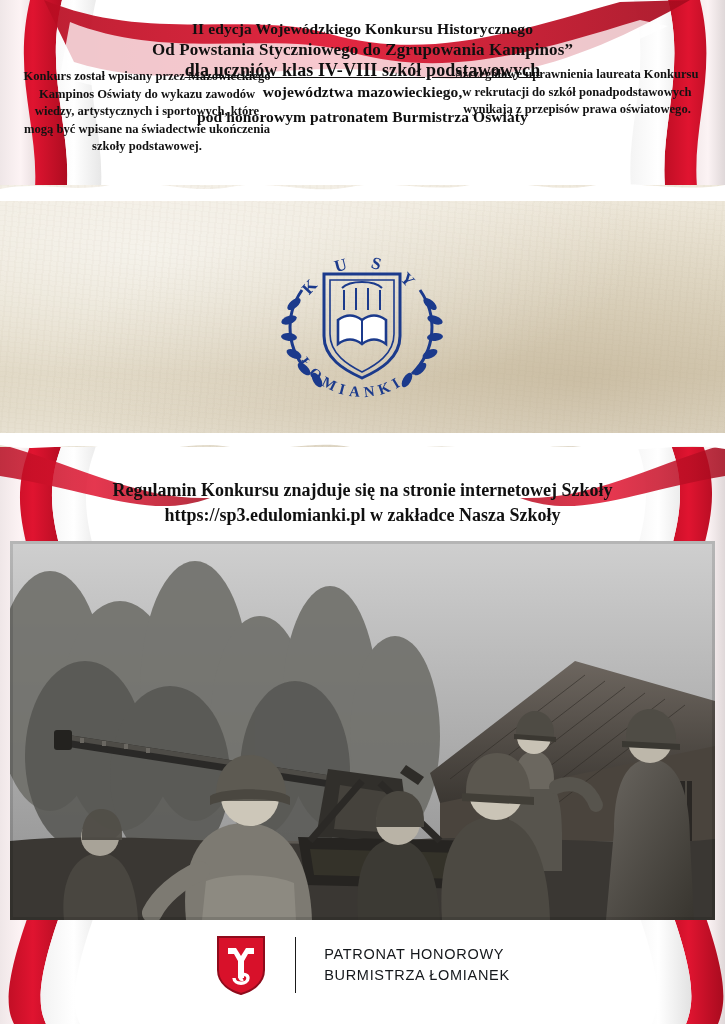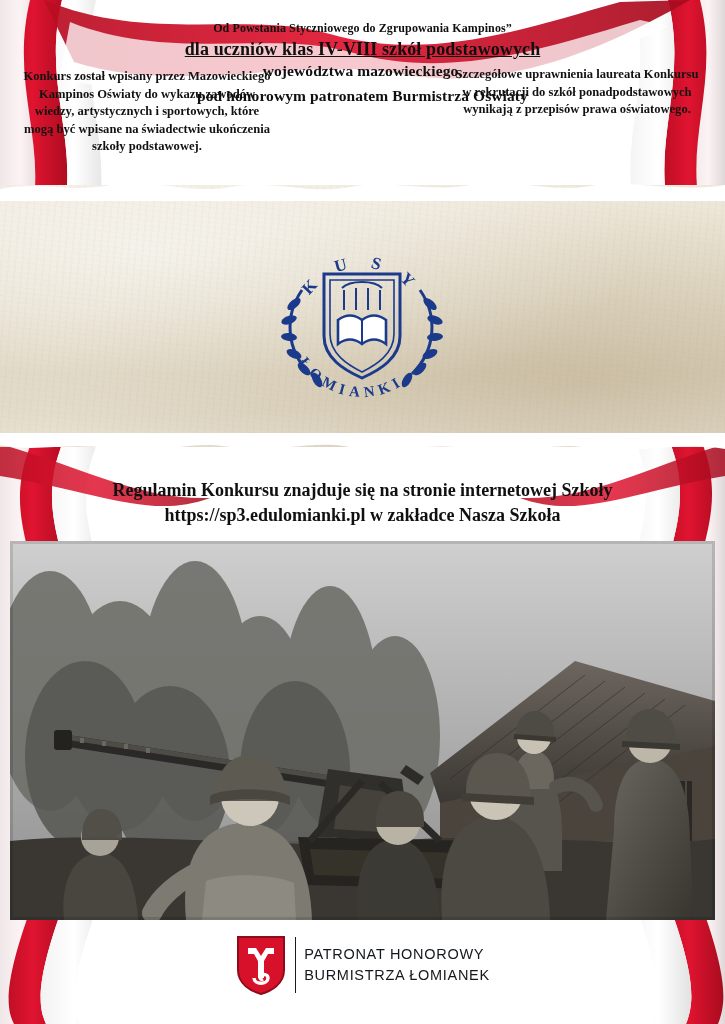--- a/index.html
+++ b/index.html
@@ -35,21 +35,21 @@
   }
   .header .line {
     font-weight: bold;
     font-size: 15.5px;
     line-height: 21px;
     letter-spacing: 0.1px;
     color: #101010;
   }
   .header .line.l1 { font-size: 15.5px; }
   .header .line.l2 { font-size: 15.5px; }
-  .header .line.l3 { font-size: 12px; }
+  .header .line.l3 { font-size: 17px; }
   .header .line.l4 { font-size: 18px; text-decoration: underline; }
   .header .line.l5 { font-size: 15.5px; font-family: Liberation Serif, serif; }
   .header .line.l6 { font-size: 15.5px; margin-top: 4px; }
 
   
   .parchment {
     position: absolute;
     top: 185px;
     left: 0px;
     width: 725px;
@@ -147,21 +147,21 @@
     width: 725px;
     height: 80px;
     z-index: 6;
     display: flex;
     align-items: center;
     justify-content: center;
   }
   .footer-inner {
     display: flex;
     align-items: center;
-    gap: 8px;
+    gap: 28px;
   }
   .coat { width: 52px; height: 62px; }
   .divider {
     width: 1px;
     height: 56px;
     background: #1a1a1a;
   }
   .footer-text {
     font-family: "Liberation Sans", sans-serif;
     font-size: 14.5px;
@@ -198,20 +198,21 @@
 
     <path d="M44,0 C150,44 250,10 330,34 C430,62 520,30 620,2 L690,0 C600,52 500,92 400,74 C300,56 180,96 74,62 Z" fill="url(#redgrad)" opacity="0.92"></path>
     <path d="M70,22 C170,62 270,30 350,52 C450,80 540,50 640,20 L668,26 C570,72 470,110 370,92 C270,74 160,112 60,76 Z" fill="#ffffff" opacity="0.75"></path>
 
     <path d="M0,444 C90,470 140,500 210,498 C150,520 100,492 0,476 Z" fill="url(#redgrad)" opacity="0.85"></path>
     <path d="M725,444 C640,470 590,500 520,498 C580,520 630,492 725,476 Z" fill="url(#redgrad)" opacity="0.85"></path>
   </svg>
 </div>
 
 <div class="header">
+  <div class="line l1">II edycja Wojewódzkiego Konkursu Historycznego</div>
   <div class="line l3">Od Powstania Styczniowego do Zgrupowania Kampinos”</div>
   <div class="line l4">dla uczniów klas IV-VIII szkół podstawowych</div>
   <div class="line l5">województwa mazowieckiego,</div>
   <div class="line l6">pod honorowym patronatem Burmistrza Oświaty</div>
 </div>
 
 <div class="parchment">
   <div class="parchment-bg"></div>
   <div class="parchment-noise"></div>
   <div class="parchment-edge-top">
@@ -271,21 +272,21 @@
 
     <path id="arcBot" d="M18,112 A74,74 0 0 0 162,112" fill="none"></path>
     <text font-family="Liberation Serif, serif" font-size="15" font-weight="bold" fill="#1b3a8c" letter-spacing="5">
       <textPath href="#arcBot" startOffset="12%">ŁOMIANKI</textPath>
     </text>
   </svg>
 </div>
 
 <div class="regulamin">
   <div>Regulamin Konkursu znajduje się na stronie internetowej Szkoły</div>
-  <div>https://sp3.edulomianki.pl  w zakładce Nasza Szkoła</div>
+  <div>https://sp3.edulomianki.pl  w zakładce Nasza Szkoły</div>
 </div>
 
 <div class="photo" title="">
   <svg width="705" height="379" viewBox="0 0 705 379" xmlns="http://www.w3.org/2000/svg">
     <defs>
       <linearGradient id="sky" x1="0" y1="0" x2="0" y2="1">
         <stop offset="0%" stop-color="#cfcfcf"></stop>
         <stop offset="60%" stop-color="#a8a8a8"></stop>
         <stop offset="100%" stop-color="#8f8f8f"></stop>
       </linearGradient>

